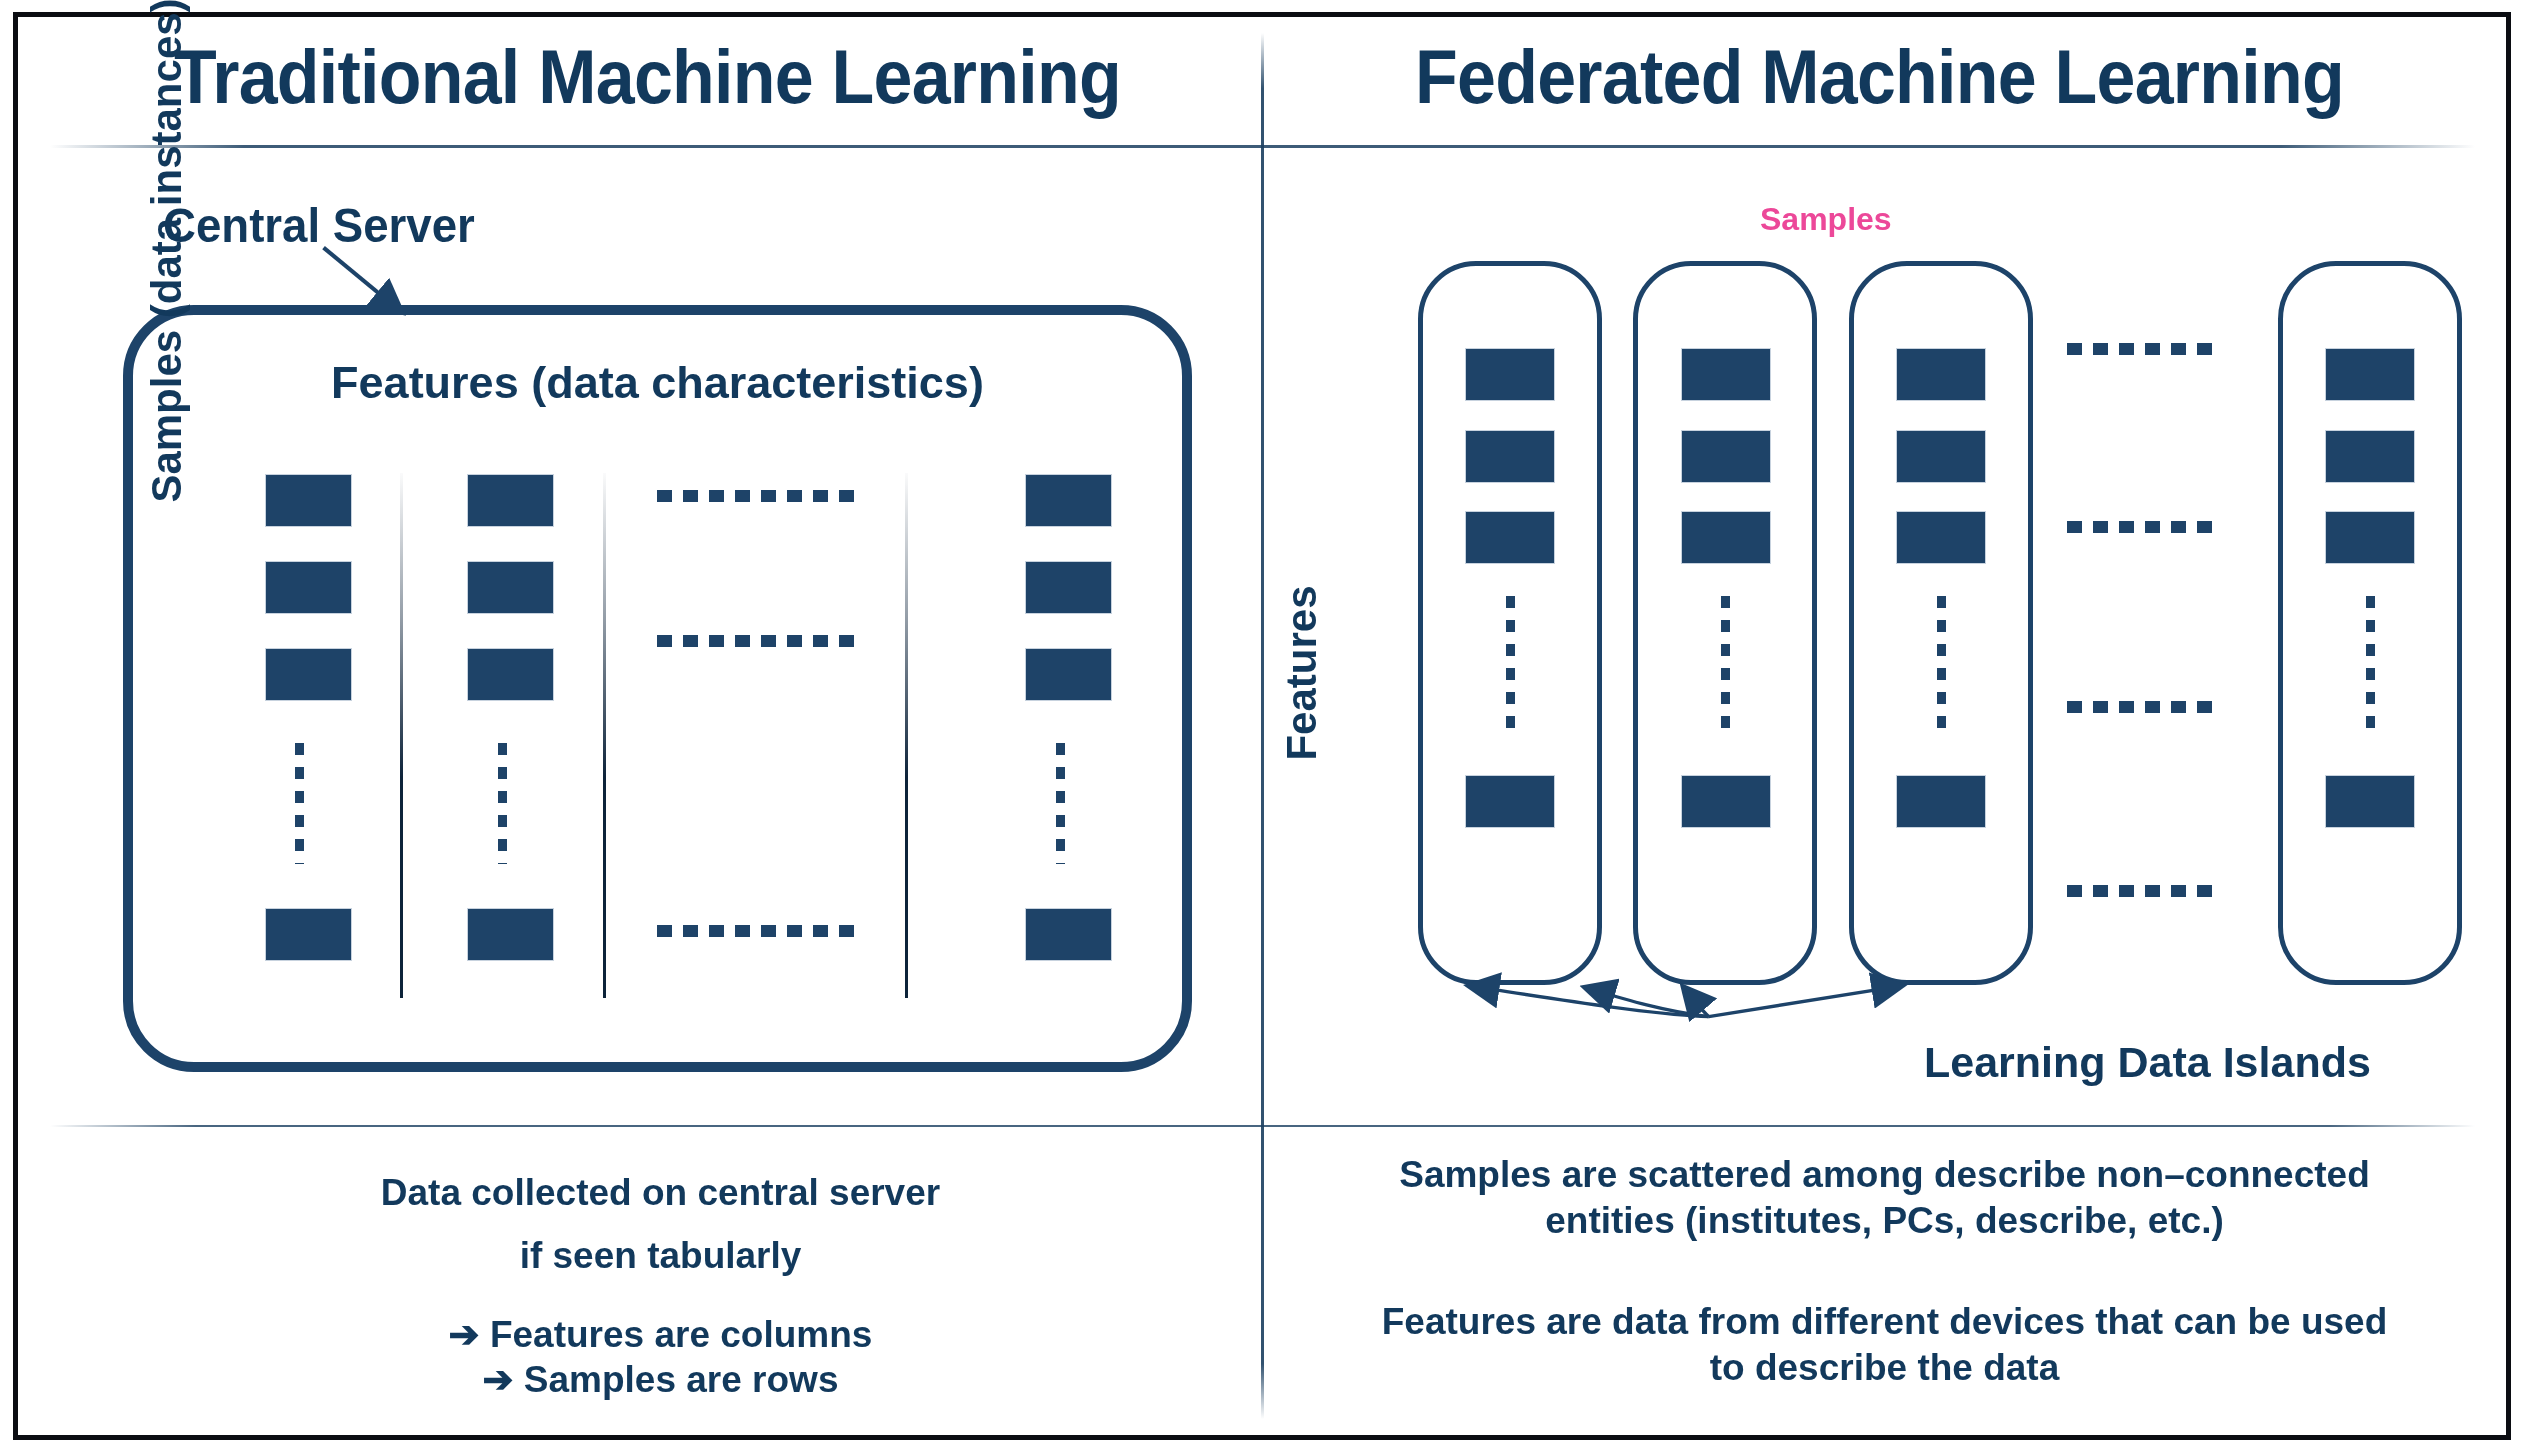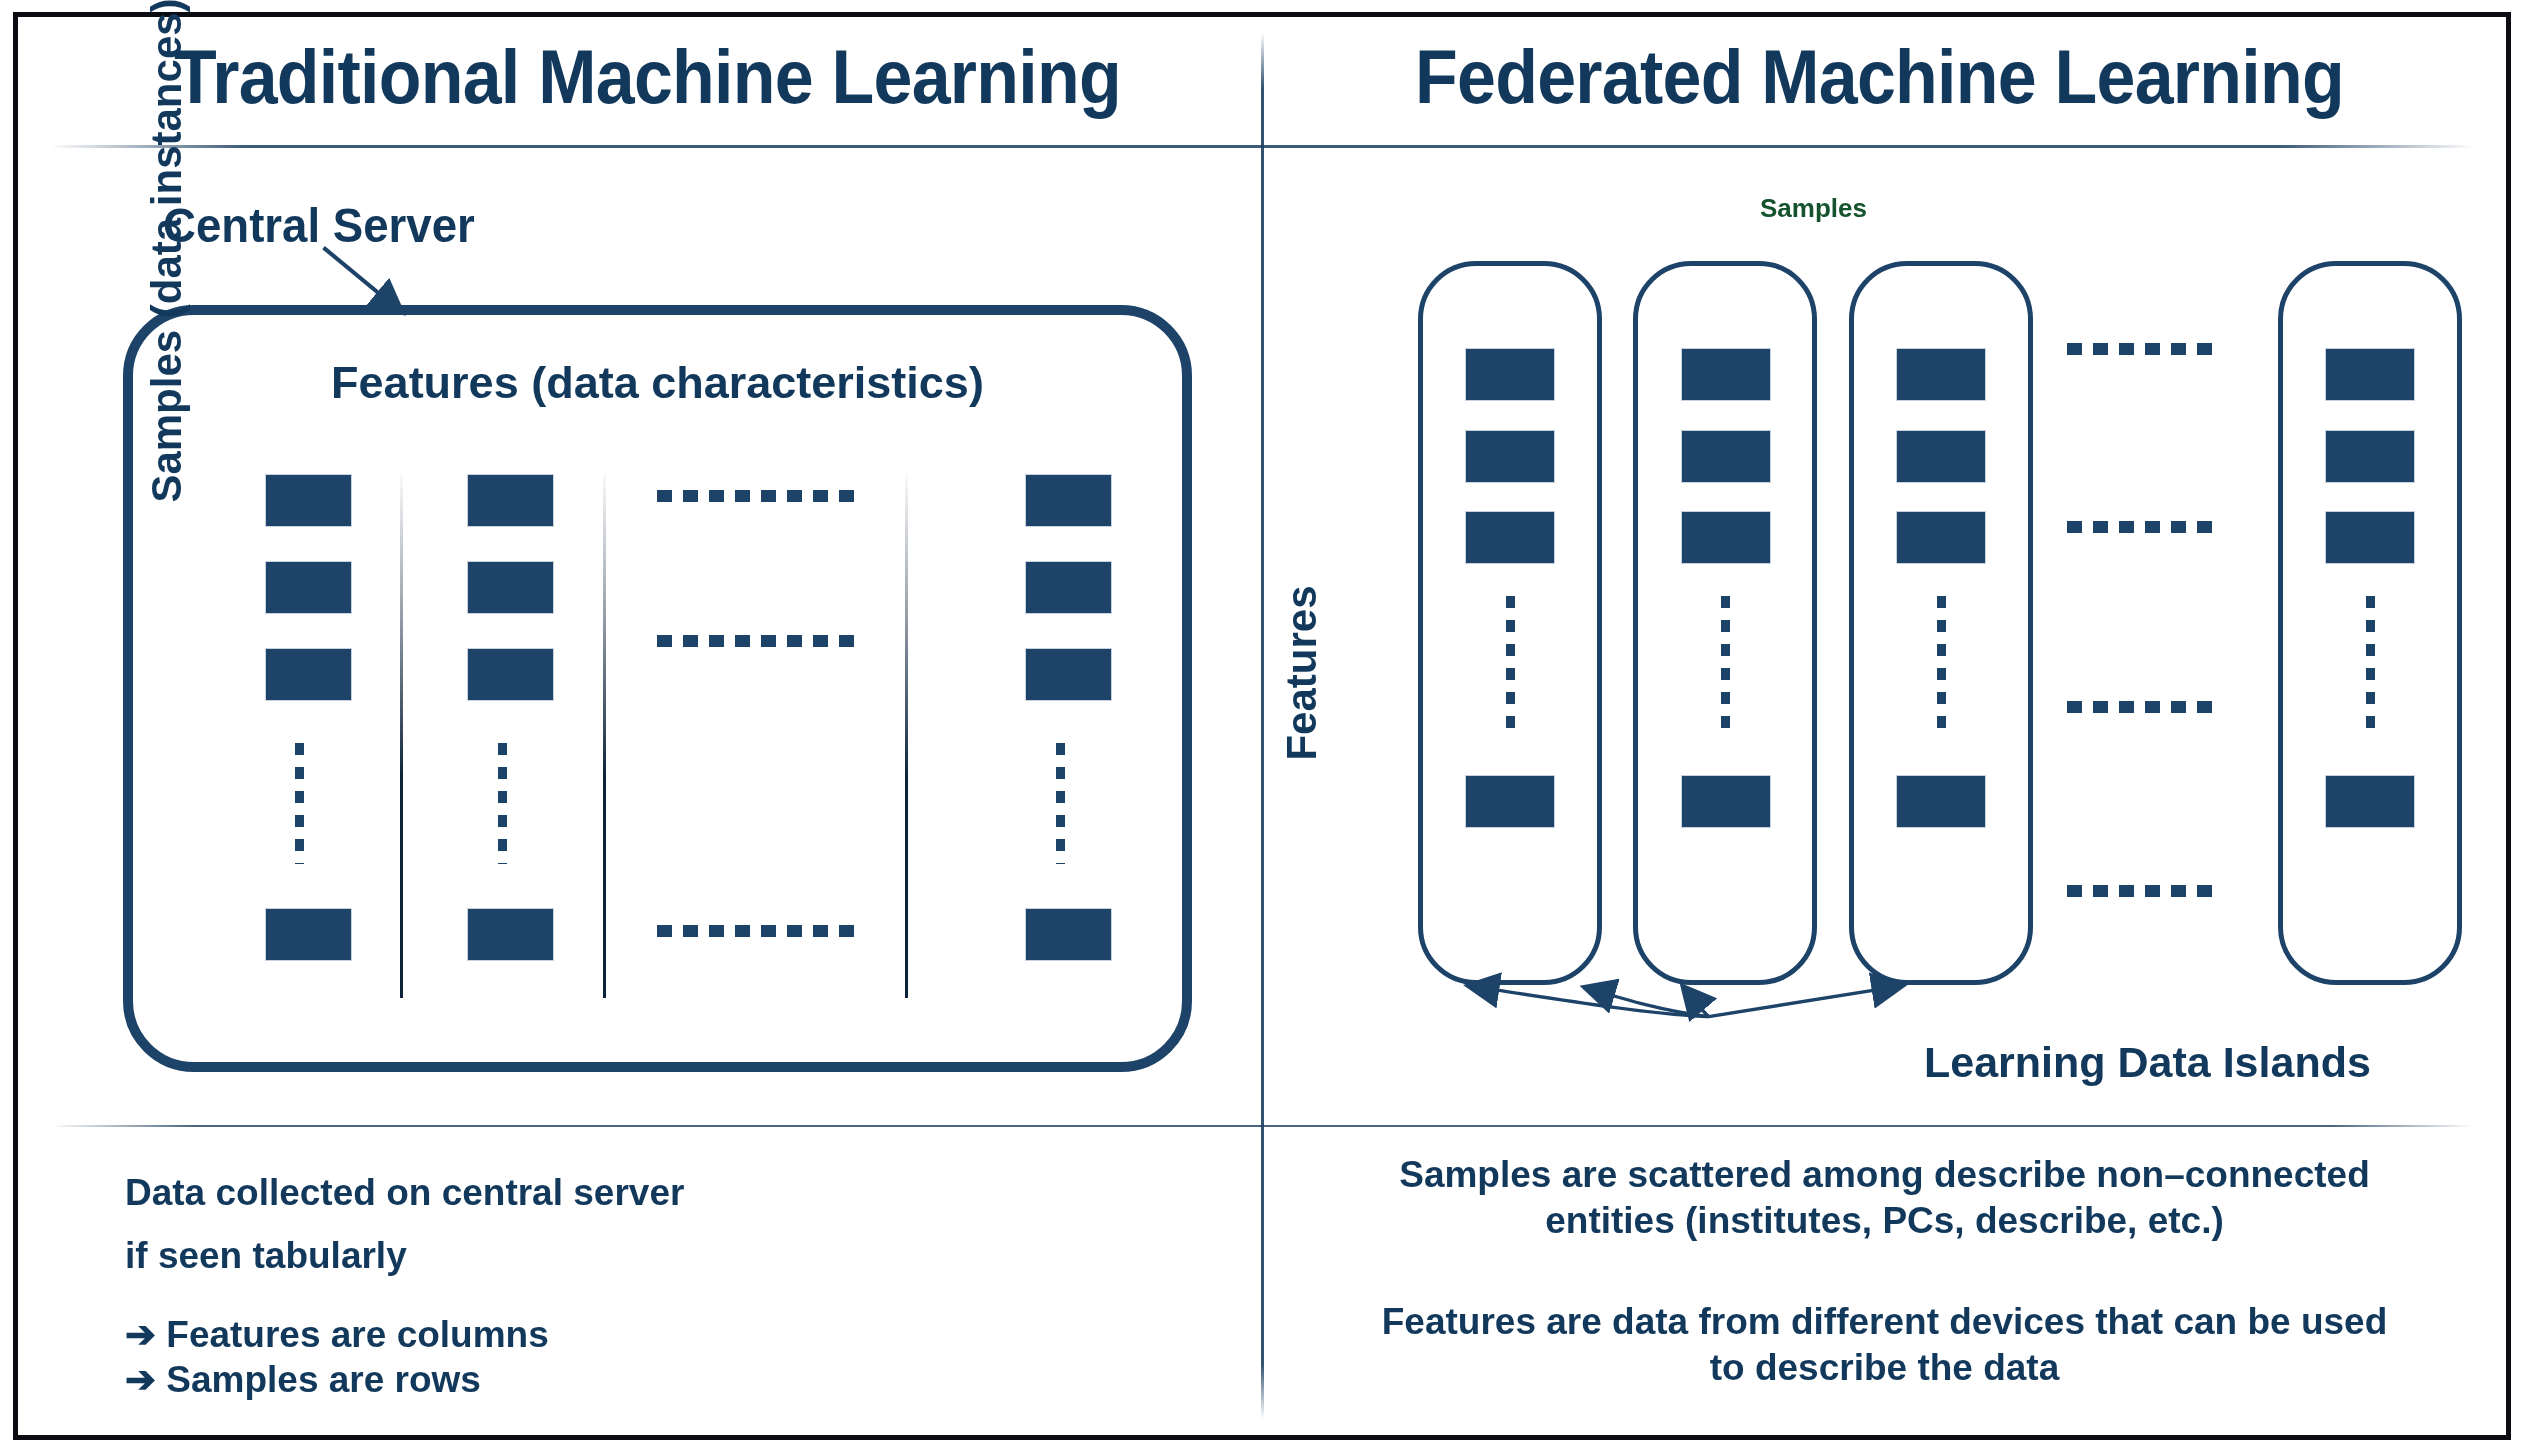--- a/index.html
+++ b/index.html
@@ -146,23 +146,23 @@
     height: 11.6px;
     background-image: linear-gradient(to right, #1e4368 58%, rgba(255,255,255,0) 58%);
     background-size: 26px 11.6px;
     background-repeat: repeat-x;
   }
 
   
   .label-samples-top {
     position: absolute;
     left: 1760px;
-    top: 193px;
-    color: #14532d;
-    font-size: 26px;
+    top: 201px;
+    color: #ec4899;
+    font-size: 32px;
     font-weight: bold;
     white-space: nowrap;
   }
   .label-features-side {
     position: absolute;
     left: 1278px;
     top: 540px;
     width: 266px;
     text-align: center;
     color: #12395c;
@@ -209,20 +209,21 @@
   
   .caption {
     position: absolute;
     color: #12395c;
     font-weight: bold;
   }
   #caption-left {
     left: 125px;
     top: 1154px;
     width: 1071px;
+    text-align: center;
     font-size: 37px;
   }
   #caption-left .cl1 { margin-top: 18px; }
   #caption-left .cl2 { margin-top: 21px; }
   #caption-left .bullets {
     margin-top: 35px;
     line-height: 1.22;
   }
   #caption-left .bullets .b { white-space: nowrap; }
   #caption-right {

